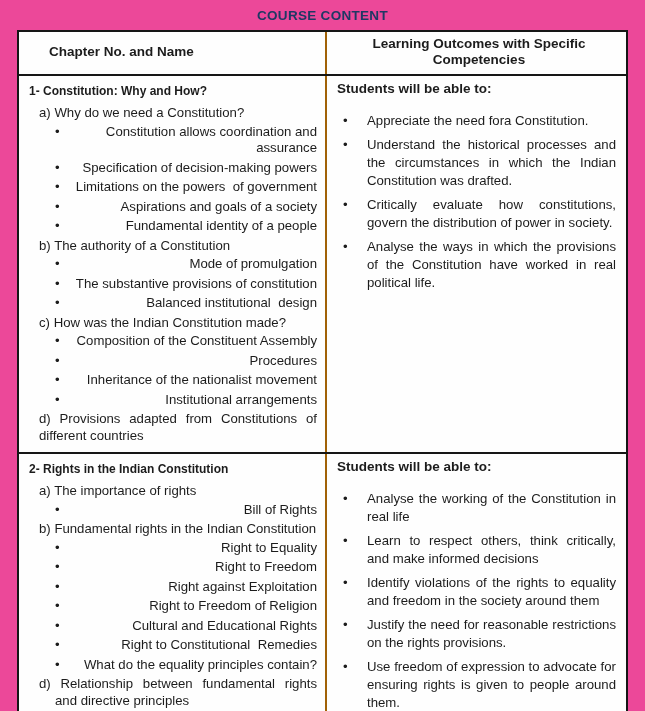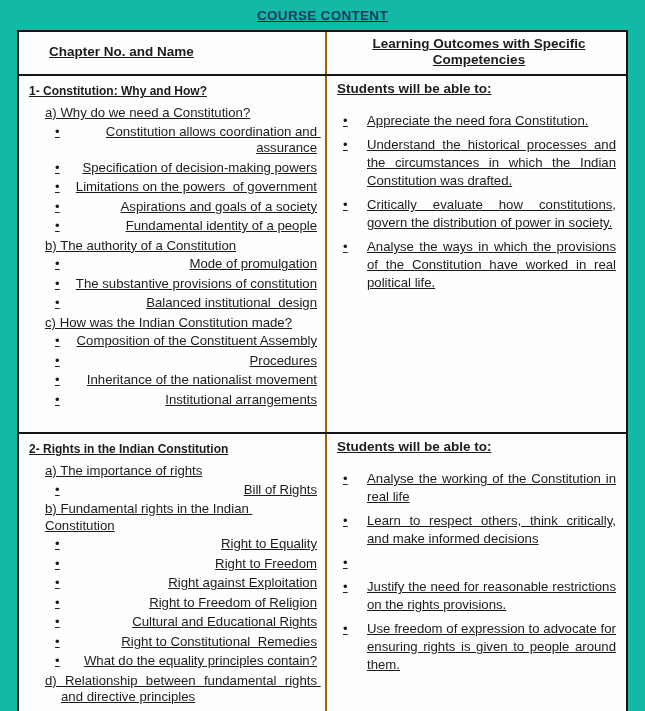--- a/index.html
+++ b/index.html
@@ -5,24 +5,23 @@
   html, body {
     margin: 0;
     padding: 0;
     background: #fdfdfd;
     font-family: "Liberation Sans", "DejaVu Sans", sans-serif;
     color: #1c1c1c;
   }
   .page {
     width: 645px;
     height: 711px;
-    background: #14b8a6;
+    background: #ec4899;
     box-sizing: border-box;
     overflow: hidden;
-    text-decoration: underline;
   }
   .doc-title {
     margin: 0;
     padding-top: 8px;
     text-align: center;
     font-size: 13.5px;
     font-weight: bold;
     letter-spacing: 0.3px;
   }
   .course-table {
@@ -60,21 +59,21 @@
     font-weight: bold;
     font-size: 12px;
     margin: 4px 0 7px 0;
   }
   .ch-item {
     font-size: 13.2px;
     line-height: 16.5px;
     margin: 0 0 2px 0;
     white-space: pre-wrap;
   }
-  .ch-item.letter { margin-left: 16px; margin-top: 1px; }
+  .ch-item.letter { margin-left: 10px; margin-top: 1px; }
   .ch-item.bullet {
     display: flex;
     margin-left: 26px;
     margin-bottom: 3px;
   }
   .ch-item .marker { flex: none; width: 15px; }
   .ch-item .btext { flex: 1; text-align: right; }
   .justify { text-align: justify; }
   .hang { padding-left: 16px; text-indent: -16px; }
   
@@ -119,20 +118,21 @@
             <div class="ch-item bullet"><span class="marker">•</span><span class="btext">Fundamental identity of a people</span></div>
             <div class="ch-item letter">b) The authority of a Constitution</div>
             <div class="ch-item bullet"><span class="marker">•</span><span class="btext">Mode of promulgation</span></div>
             <div class="ch-item bullet"><span class="marker">•</span><span class="btext">The substantive provisions of constitution</span></div>
             <div class="ch-item bullet"><span class="marker">•</span><span class="btext">Balanced institutional  design</span></div>
             <div class="ch-item letter">c) How was the Indian Constitution made?</div>
             <div class="ch-item bullet"><span class="marker">•</span><span class="btext">Composition of the Constituent Assembly</span></div>
             <div class="ch-item bullet"><span class="marker">•</span><span class="btext">Procedures</span></div>
             <div class="ch-item bullet"><span class="marker">•</span><span class="btext">Inheritance of the nationalist movement</span></div>
             <div class="ch-item bullet"><span class="marker">•</span><span class="btext">Institutional arrangements</span></div>
+            <div class="ch-item letter justify">d) Provisions adapted from Constitutions of different countries</div>
           </div>
       </div>
       <div class="cell right">
         <div class="out-heading">Students will be able to:</div>
         <div>
             <div class="out-item">
               <span class="marker">•</span>
               <span class="otext">Appreciate the need fora Constitution.</span>
             </div>
             <div class="out-item">
@@ -174,20 +174,21 @@
             <div class="out-item">
               <span class="marker">•</span>
               <span class="otext">Analyse the working of the Constitution in real life</span>
             </div>
             <div class="out-item">
               <span class="marker">•</span>
               <span class="otext">Learn to respect others, think critically, and make informed decisions</span>
             </div>
             <div class="out-item">
               <span class="marker">•</span>
+              <span class="otext">Identify violations of the rights to equality and freedom in the society around them</span>
             </div>
             <div class="out-item">
               <span class="marker">•</span>
               <span class="otext">Justify the need for reasonable restrictions on the rights provisions.</span>
             </div>
             <div class="out-item">
               <span class="marker">•</span>
               <span class="otext">Use freedom of expression to advocate for ensuring rights is given to people around them.</span>
             </div>
           </div>

